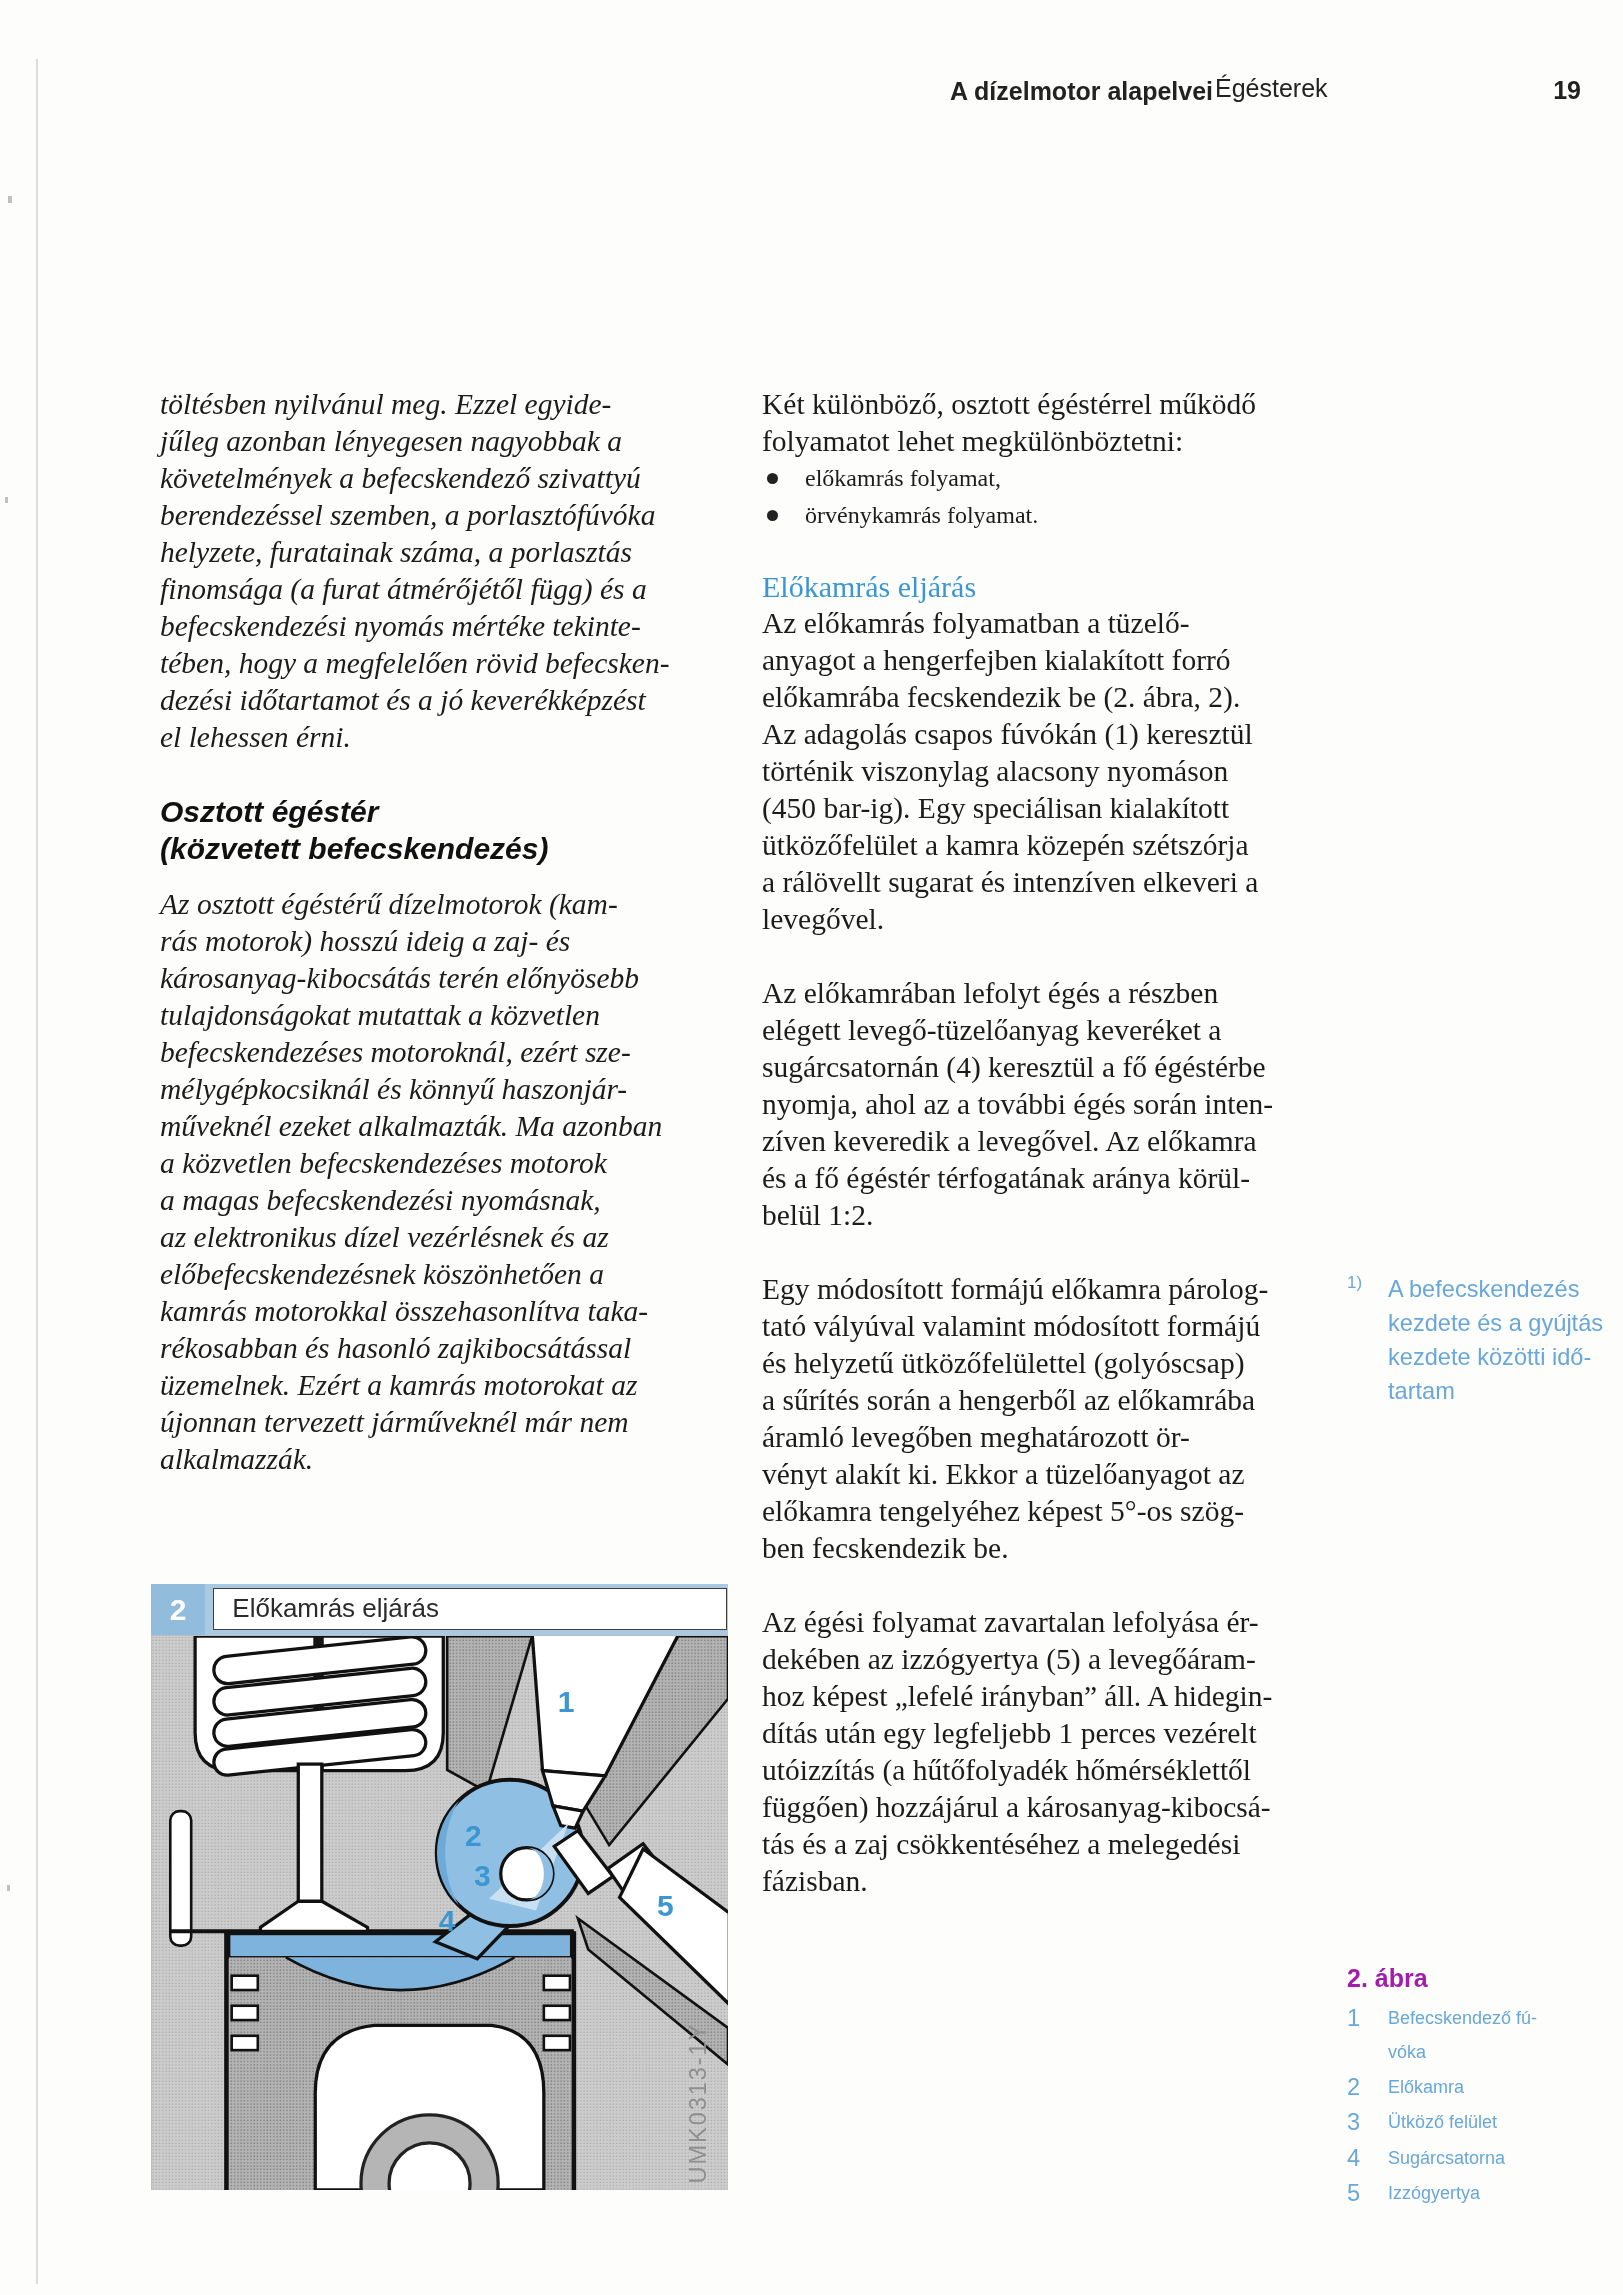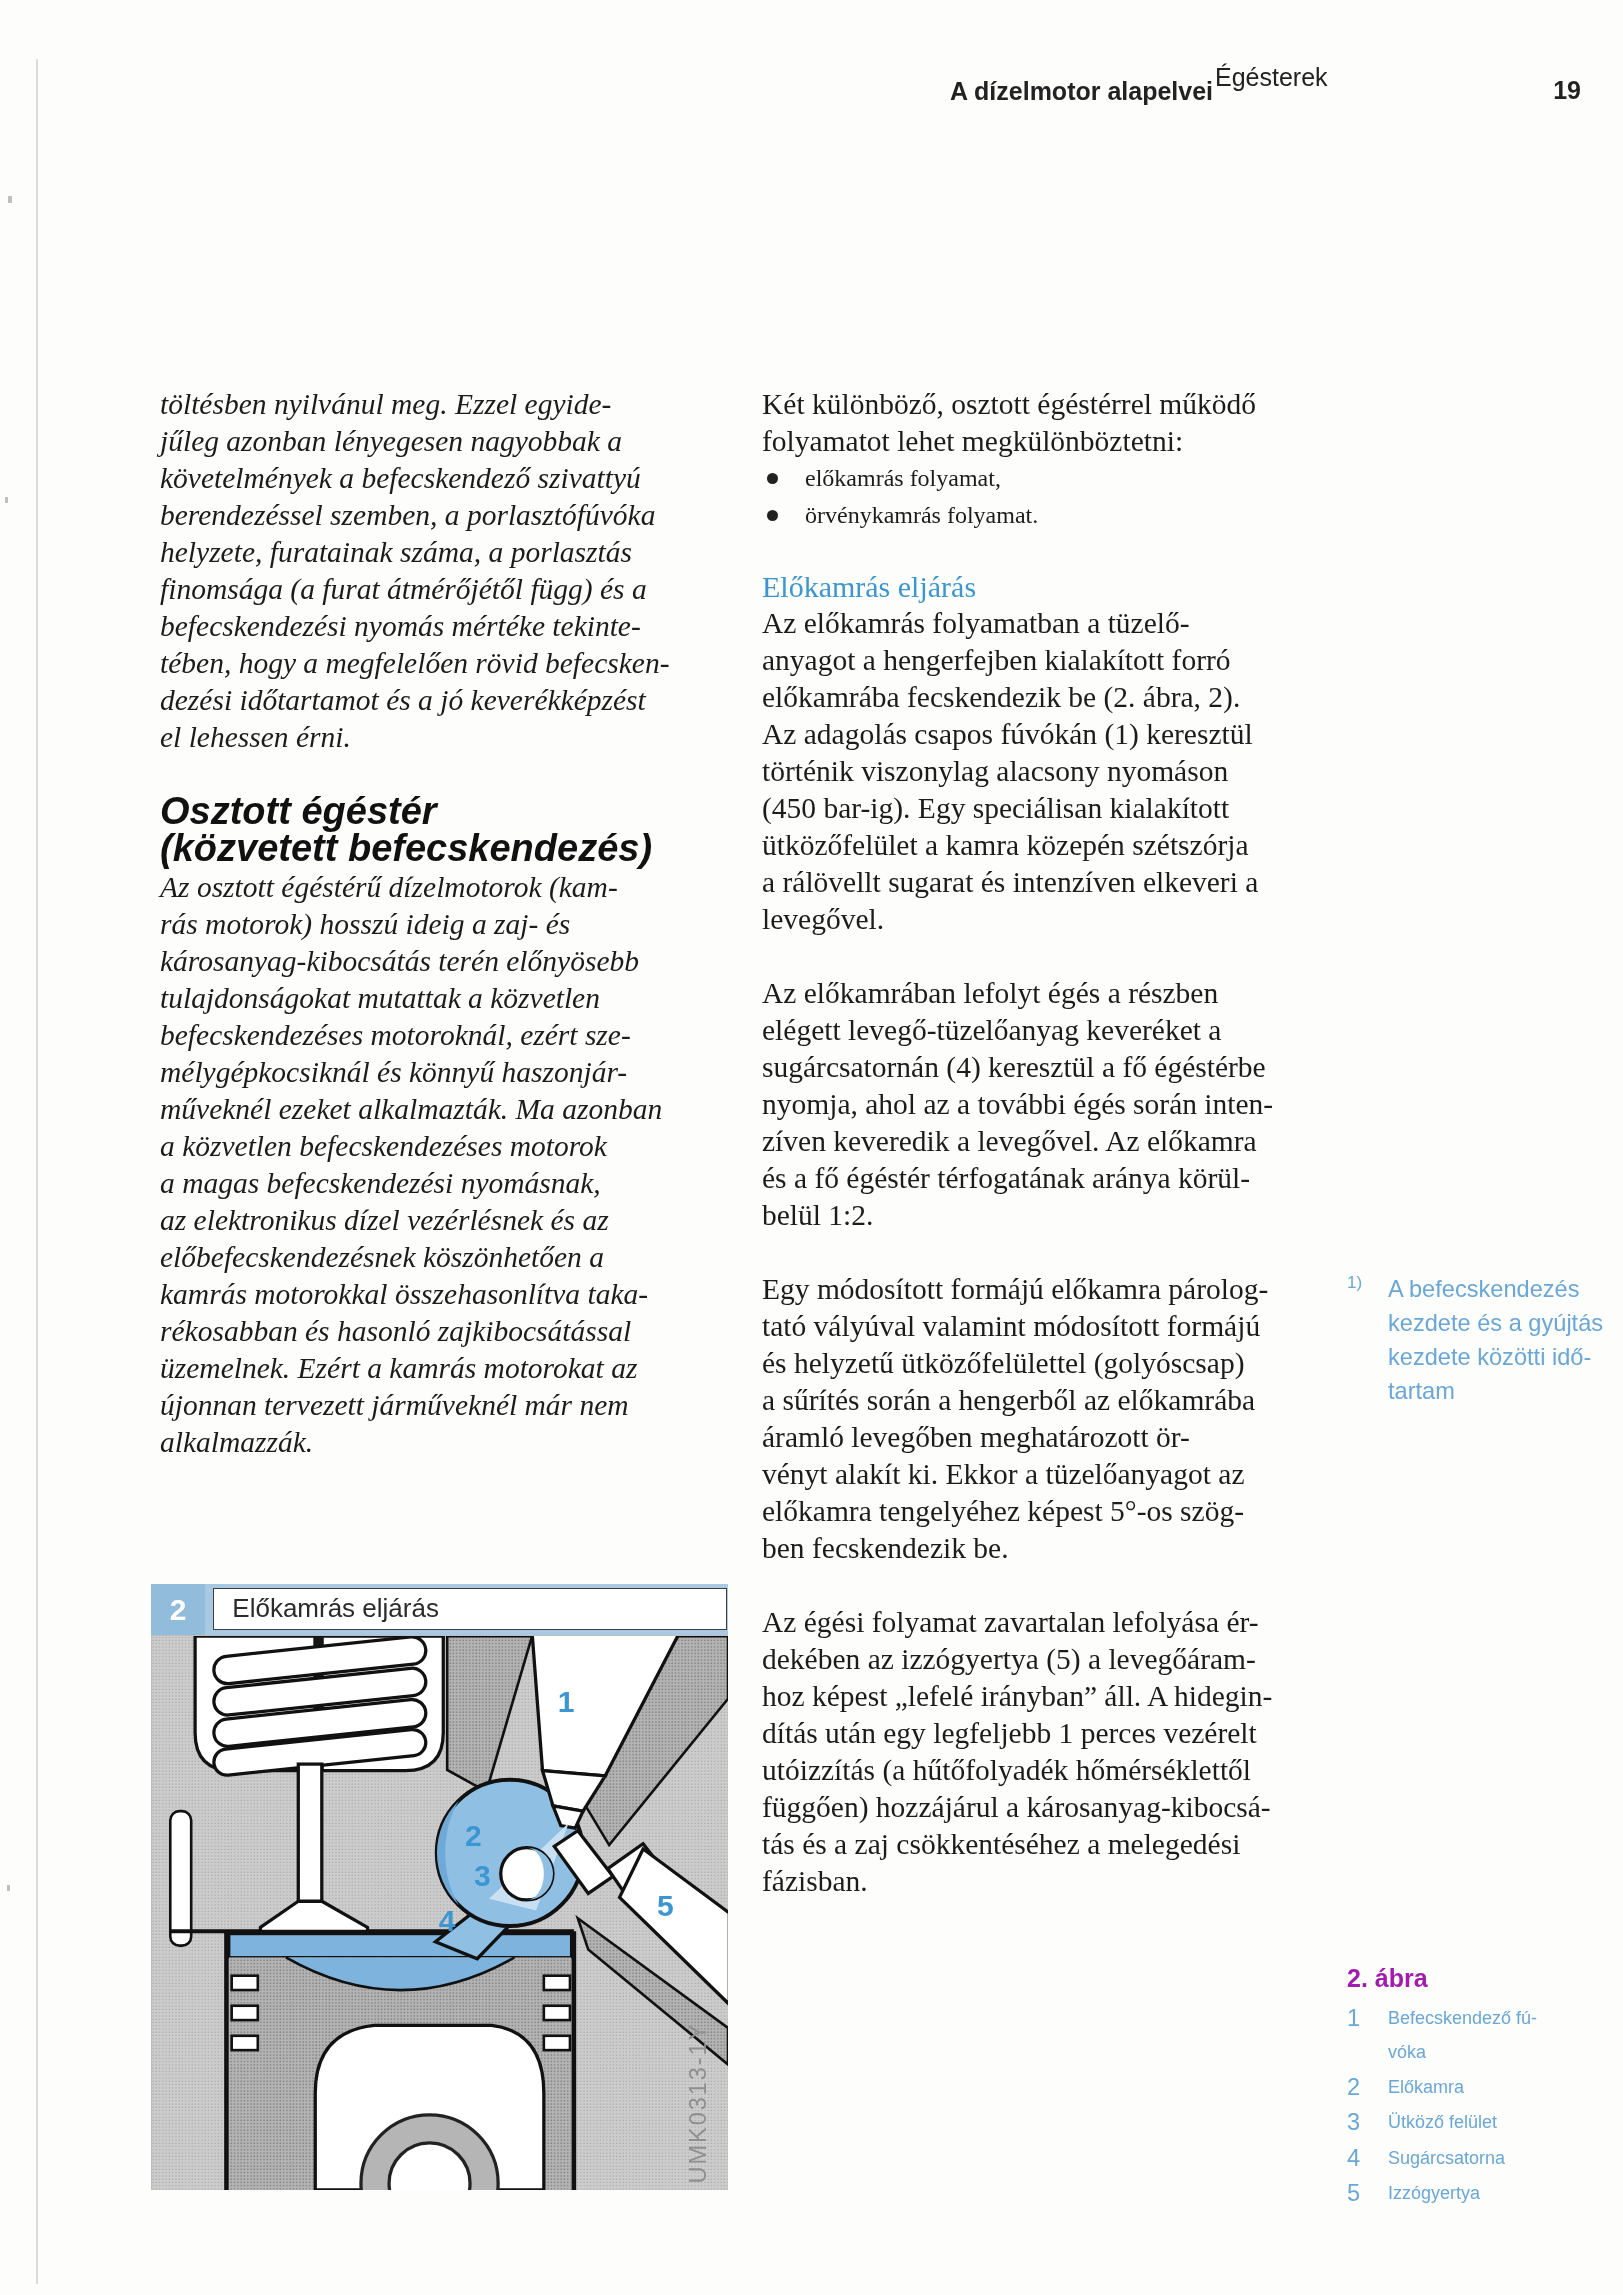--- a/index.html
+++ b/index.html
@@ -6,22 +6,22 @@
   .page{position:relative;width:1623px;height:2295px;background:#fdfdfc;overflow:hidden;
         font-family:"Liberation Serif",serif;color:#1c1c1c;}
   .abs{position:absolute;}
   
   .hdr{font-family:"Liberation Sans",sans-serif;font-size:25px;line-height:29px;color:#222;white-space:nowrap;}
   .hdr.bold{font-weight:bold;}
   
   .body-text{font-size:29.5px;line-height:37px;white-space:pre-line;color:#1c1c1c;}
   .para{margin:0 0 37px 0;}
   .para:last-child{margin-bottom:0;}
-  .col-heading{font-family:"Liberation Sans",sans-serif;font-weight:bold;font-size:38px;line-height:37px;
-               white-space:pre-line;color:#111;margin:34px 0 2px 0;}
+  .col-heading{font-family:"Liberation Sans",sans-serif;font-weight:bold;font-size:30px;line-height:37px;
+               white-space:pre-line;color:#111;margin:34px 0 19px 0;}
   .sub-heading{font-size:30px;line-height:37px;color:#3c96d2;margin:34px 0 0 0;white-space:nowrap;}
   .bullet-row{position:relative;padding-left:43px;font-size:24px;line-height:37px;}
   .bullet-dot{position:absolute;left:5.2px;top:13px;width:11px;height:11px;border-radius:50%;background:#222;}
   .sup-marker{font-size:19.6px;color:#3c96d2;vertical-align:10.5px;}
   
   .note{font-family:"Liberation Sans",sans-serif;font-size:23.6px;line-height:34px;color:#69a7d8;white-space:pre-line;}
   .note-marker{font-family:"Liberation Sans",sans-serif;font-size:17px;color:#69a7d8;}
   .fig-ref-title{font-family:"Liberation Sans",sans-serif;font-weight:bold;font-size:25px;color:#a21caf;white-space:nowrap;}
   .legend-row{display:flex;margin-bottom:1.3px;}
   .legend-num{flex:0 0 41px;font-family:"Liberation Sans",sans-serif;font-size:23.6px;line-height:34px;color:#69a7d8;}
@@ -45,21 +45,21 @@
 <body>
 
 <div class="page">
 
   <div class="edge-line"></div>
   <div class="speck" style="left:7.9px;top:196px;width:3.9px;height:6.5px;"></div>
   <div class="speck" style="left:5.2px;top:497px;width:3.3px;height:5.9px;"></div>
   <div class="speck" style="left:6.5px;top:1885px;width:3.9px;height:5.9px;"></div>
 
   <div class="abs hdr bold" style="left:950px;top:77px;">A dízelmotor alapelvei</div>
-  <div class="abs hdr" style="left:1215px;top:63px;">Égésterek</div>
+  <div class="abs hdr" style="left:1215px;top:74px;">Égésterek</div>
   <div class="abs hdr bold" style="left:1516px;top:76px;width:65px;text-align:right;">19</div>
 
   <div class="abs" style="left:160px;top:386px;width:573px;font-style:italic;">
     <div class="body-text para">töltésben nyilvánul meg. Ezzel egyide-
 jűleg azonban lényegesen nagyobbak a
 követelmények a befecskendező szivattyú
 berendezéssel szemben, a porlasztófúvóka
 helyzete, furatainak száma, a porlasztás
 finomsága (a furat átmérőjétől függ) és a
 befecskendezési nyomás mértéke tekinte-

